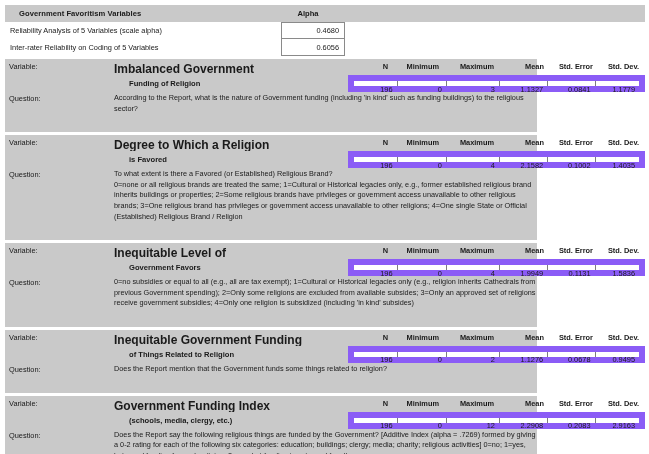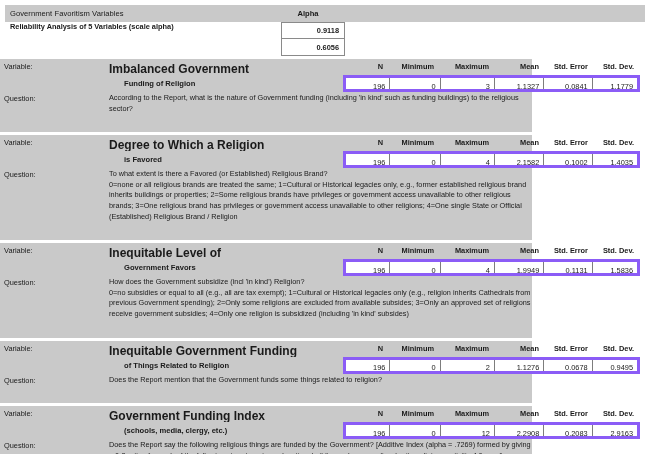--- a/index.html
+++ b/index.html
@@ -28,40 +28,39 @@
     margin: 5px 0 0 5px;
   }
   .alpha-header {
     display: flex;
     align-items: center;
     height: 17px;
     background: #c9c9c9;
   }
   .alpha-title {
     font-size: 7.6px;
-    font-weight: normal;
-    padding-left: 5px;
+    font-weight: bold;
+    padding-left: 14px;
     letter-spacing: 0.05px;
     white-space: nowrap;
   }
   .alpha-col-head {
     position: absolute;
     left: 276px;
     width: 64px;
     text-align: center;
     font-size: 7.6px;
     font-weight: bold;
   }
   .alpha-row {
     position: relative;
     display: flex;
-    align-items: flex-start;
+    align-items: center;
     height: 17px;
     background: #ffffff;
-    font-weight: bold;
   }
   .alpha-label {
     font-size: 7.4px;
     padding-left: 5px;
     white-space: nowrap;
   }
   .alpha-val {
     position: absolute;
     left: 276px;
     top: 0;
@@ -78,20 +77,21 @@
     background: #ffffff;
   }
   .alpha-val.first {
     border-top: 1px solid #8a8a8a;
   }
 
   
   .section {
     position: relative;
     width: 532px;
+    margin-left: 5px;
   }
   .sec-head {
     position: relative;
     background: #c9c9c9;
     height: 16px;
   }
   .sec-sub {
     position: relative;
     background: #c9c9c9;
     height: 17px;
@@ -157,21 +157,21 @@
     white-space: nowrap;
   }
   .stats-vals {
     position: absolute;
     left: 343px;
     top: 0;
     width: 297px;
     height: 17px;
     display: flex;
     background: #ffffff;
-    border: 3px solid #8b5cf6;
+    border: 6px solid #8b5cf6;
     box-sizing: border-box;
   }
   .stats-vals > div {
     font-size: 7.4px;
     text-align: right;
     padding: 3.5px 4px 0 0;
     box-sizing: border-box;
     border-left: 1px solid #7d7d7d;
     white-space: nowrap;
   }
@@ -190,24 +190,25 @@
 <div class="page">
 
   <div class="alpha-block">
     <div class="alpha-header">
       <span class="alpha-title">Government Favoritism Variables</span>
       <span class="alpha-col-head">Alpha</span>
     </div>
 
     <div class="alpha-row">
       <span class="alpha-label">Reliability Analysis of 5 Variables (scale alpha)</span>
-      <span class="alpha-val first">0.9118</span>
+      <span class="alpha-val first">0.4680</span>
     </div>
 
     <div class="alpha-row">
+      <span class="alpha-label">Inter-rater Reliability on Coding of 5 Variables</span>
       <span class="alpha-val">0.6056</span>
     </div>
   </div>
 
   <div class="section" style="margin-top:3px;">
     <div class="sec-head">
       <span class="lbl-var">Variable:</span>
       <span class="var-name">Imbalanced Government</span>
       <div class="stats-head">
         <div class="c-n">N</div>
@@ -290,21 +291,20 @@
         <div class="c-min">0</div>
         <div class="c-max">4</div>
         <div class="c-mean">1.9949</div>
         <div class="c-se">0.1131</div>
         <div class="c-sd">1.5836</div>
       </div>
     </div>
     <div class="sec-q">
       <span class="lbl-q">Question:</span>
       <div class="qtext">
-        <div class="qline">How does the Government subsidize (incl 'in kind') Religion?</div>
         <div class="qline">0=no subsidies or equal to all (e.g., all are tax exempt); 1=Cultural or Historical legacies only (e.g., religion inherits Cathedrals from previous Government spending); 2=Only some religions are excluded from available subsides; 3=Only an approved set of religions receive government subsidies; 4=Only one religion is subsidized (including 'in kind' subsides)</div>
       </div>
     </div>
   </div>
 
   <div class="section" style="margin-top:3px;">
     <div class="sec-head">
       <span class="lbl-var">Variable:</span>
       <span class="var-name">Inequitable Government Funding</span>
       <div class="stats-head">

